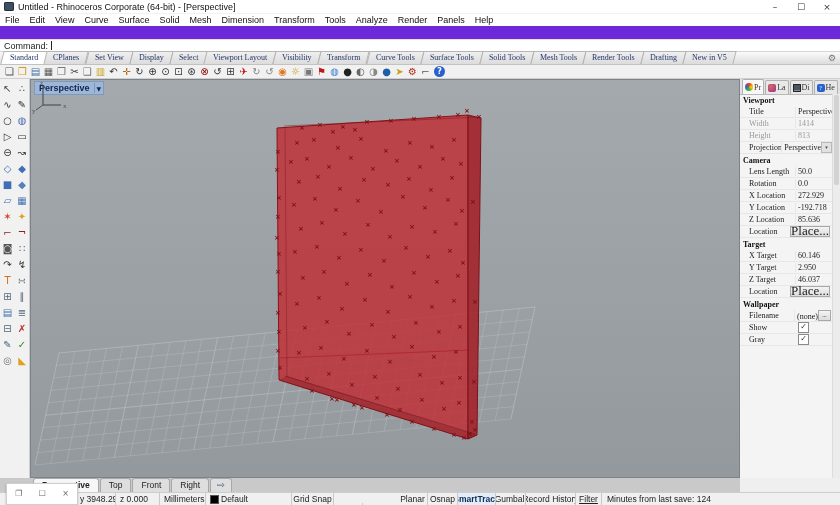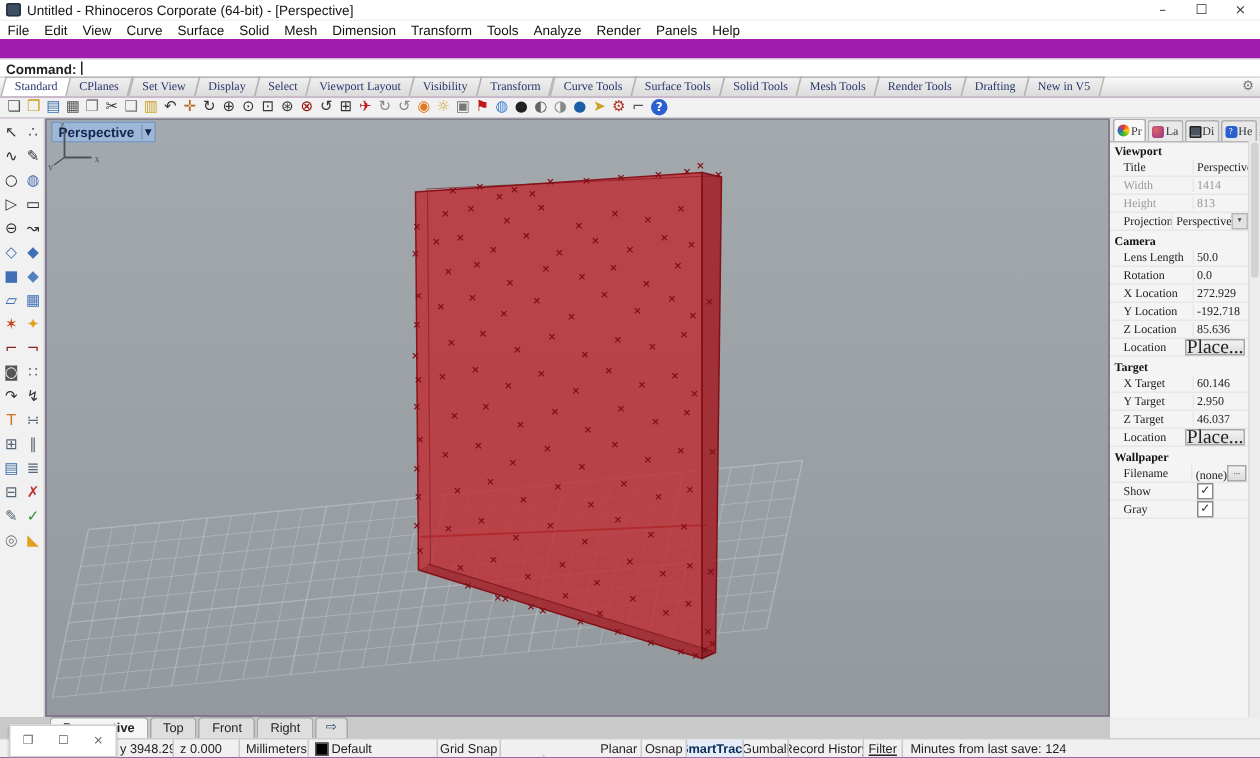--- a/index.html
+++ b/index.html
@@ -1,16 +1,16 @@
 <!DOCTYPE html>
 <html><head>
 <meta charset="utf-8">
 <style>
   html,body{margin:0;padding:0;background:#808080;}
-  #app{position:relative;width:840px;height:505px;background:#a21caf;
+  #app{position:relative;width:840px;height:505px;background:#6d28d9;
        font-family:"Liberation Sans",sans-serif;overflow:hidden;
        -webkit-font-smoothing:antialiased;}
   
   #titlebar{position:absolute;left:0;top:0;width:840px;height:14px;background:#ffffff;
             display:flex;align-items:center;font-size:9px;color:#111;border-bottom:1px solid #f2f2f2;box-sizing:border-box;}
   #app-icon{width:10px;height:9px;margin:0 4px 0 4px;background:#3f4f63;border-radius:2px;
             box-shadow:inset 0 0 0 1px #22303f;}
   #title-text{white-space:nowrap;}
   #win-controls{margin-left:auto;display:flex;height:100%;}
   .win-btn{width:26px;text-align:center;font-size:9px;color:#333;line-height:14px;font-family:"DejaVu Sans",sans-serif;}
@@ -18,21 +18,21 @@
   #menubar{position:absolute;left:0;top:14px;width:840px;height:12px;background:#ffffff;
            display:flex;align-items:center;font-size:9px;color:#111;}
   .menu-item{padding:0 5px;line-height:12px;}
   
   .cmdline{position:absolute;left:0;width:840px;background:#fdfdfd;border-top:1px solid #e3e3e3;
            border-bottom:1px solid #d6d6d6;box-sizing:border-box;font-size:9px;color:#222;
            display:flex;align-items:center;}
   #cmd-history{top:44px;height:13px;}
   #cmd-input{top:39px;height:13px;background:#ffffff;}
   #cmd-history .txt,#cmd-input .txt{padding-left:4px;white-space:nowrap;}
-  #cmd-input .txt{font-weight:bold;}
+  #cmd-input .txt{font-weight:normal;}
   #caret{display:inline-block;width:1px;height:9px;background:#222;margin-left:3px;}
   .cmd-scroll{margin-left:auto;width:11px;display:flex;flex-direction:column;align-items:center;
               color:#888;font-size:5px;line-height:5px;font-family:"DejaVu Sans",sans-serif;}
   
   #tabrow{position:absolute;left:0;top:52px;width:840px;height:13px;
           background:linear-gradient(#fafafa,#dddddd);display:flex;align-items:flex-end;
           font-family:"Liberation Serif",serif;font-size:8px;color:#26356b;box-sizing:border-box;
           border-bottom:1px solid #c2c2c2;padding-left:2px;}
   .tb-tab{height:12px;line-height:12px;padding:0 7px;border:1px solid #b5b5b5;border-bottom:none;
           background:linear-gradient(#efefef,#dcdcdc);margin-right:-1px;

